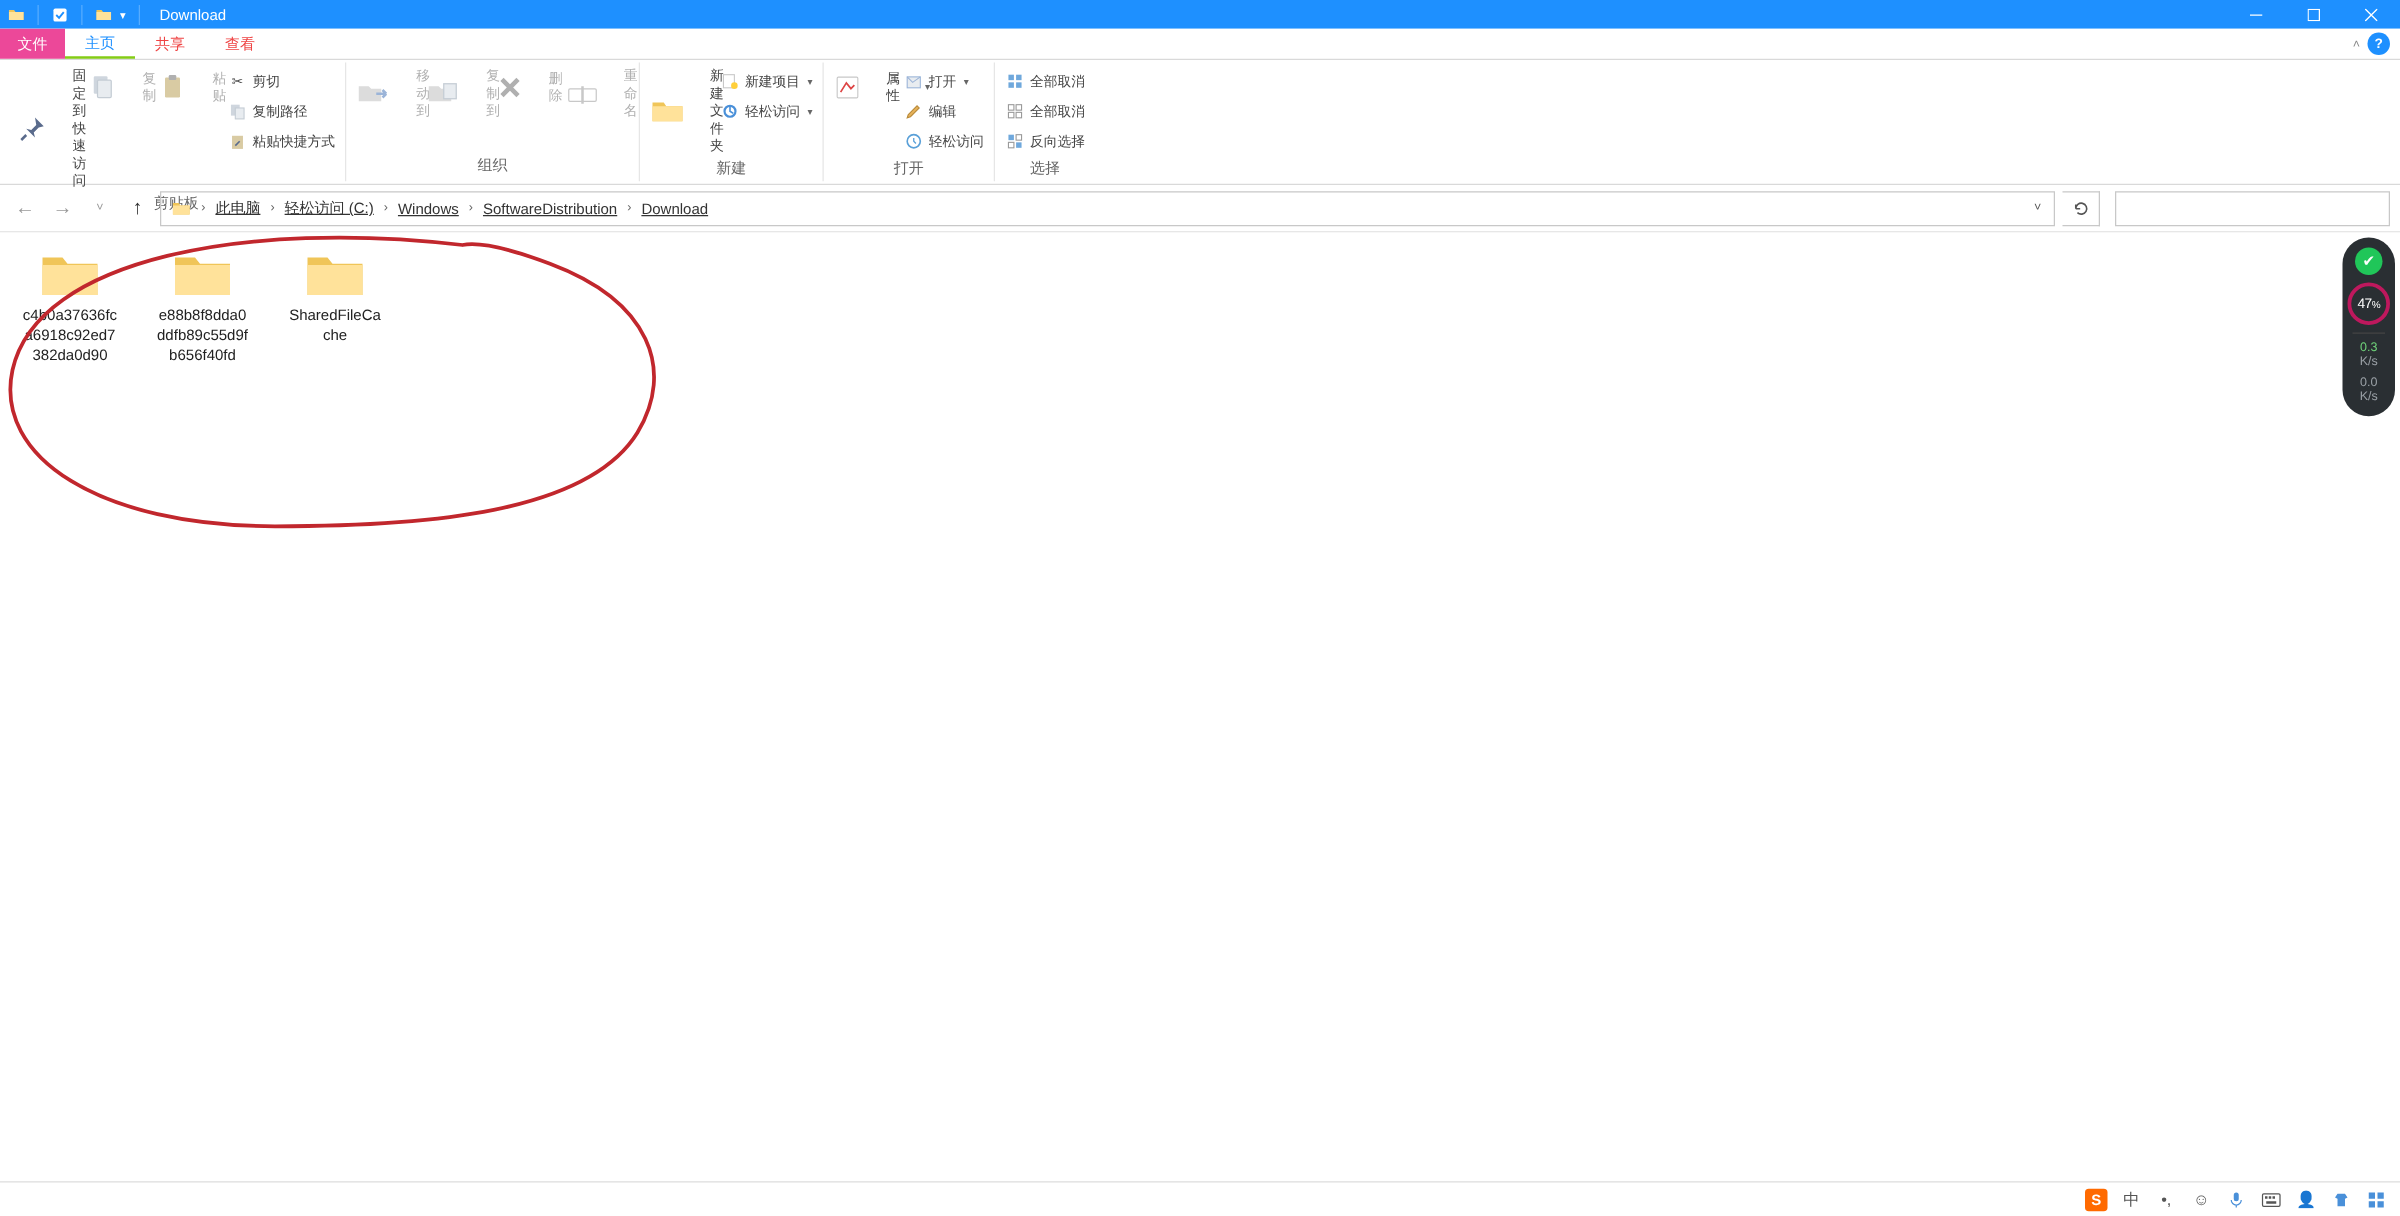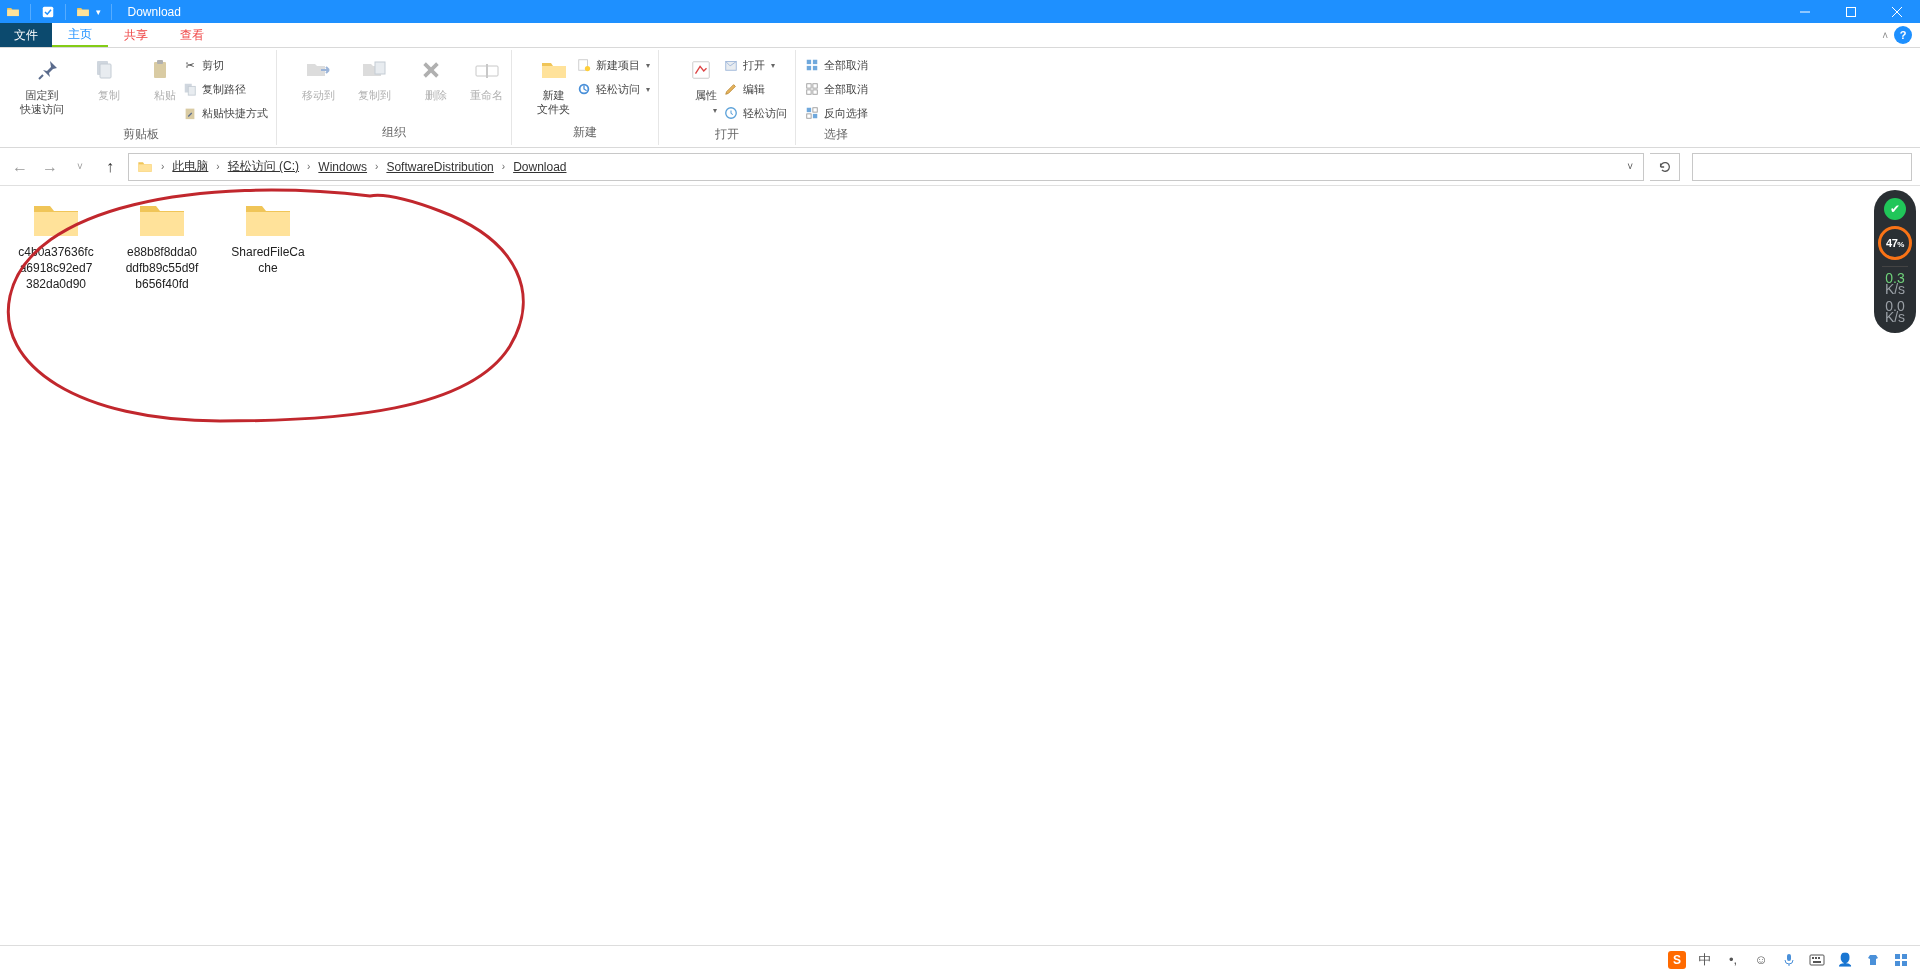--- a/index.html
+++ b/index.html
@@ -9,33 +9,33 @@
   .titlebar { height: 23px; background: #1e90ff; display: flex; align-items: center; color: #fff; font-size: 12px; }
   .titlebar .qat { display:flex; align-items:center; gap:6px; padding:0 6px; }
   .titlebar .qat .folder-icon, .titlebar .qat .sel-icon { width:14px; height:14px; display:flex; align-items:center; justify-content:center; }
   .titlebar .divider { width:1px; height:16px; background: rgba(255,255,255,.25); margin:0 4px; }
   .titlebar .title { padding-left:6px; }
   .titlebar .win-controls { margin-left:auto; display:flex; }
   .titlebar .win-btn { width:46px; height:23px; display:flex; align-items:center; justify-content:center; color:#fff; }
 
   
   .tabrow { height:25px; display:flex; align-items:stretch; border-bottom:1px solid #d9d9d9; background:#fff; }
-  .tabrow .file-tab { background:#0c4a6e; color:#fff; padding:0 14px; display:flex; align-items:center; font-size:12px; }
+  .tabrow .file-tab { background:#ec4899; color:#fff; padding:0 14px; display:flex; align-items:center; font-size:12px; }
   .tabrow .tab { padding:0 16px; display:flex; align-items:center; font-size:12px; color:#ef4444; }
   .tabrow .tab.active { border-bottom:2px solid #84cc16; color:#1e90ff; }
   .tabrow .right-ctl { margin-left:auto; display:flex; align-items:center; gap:6px; padding-right:8px; color:#888; }
   .tabrow .help-icon { width:18px; height:18px; border-radius:50%; background:#1e90ff; color:#fff; display:flex; align-items:center; justify-content:center; font-size:11px; font-weight:bold; }
 
   
   .ribbon { height:100px; border-bottom:1px solid #d9d9d9; background:#fff; display:flex; padding:2px 6px 2px 6px; }
   .rgroup { display:flex; flex-direction:column; border-right:1px solid #e6e6e6; padding:2px 8px 0 8px; }
   .rgroup:last-child { border-right:none; }
   .rgroup .row { display:flex; align-items:flex-start; gap:6px; flex:1; }
   .rgroup .glabel { text-align:center; font-size:12px; color:#666; padding:2px 0 4px 0; }
-  .big-btn { display:flex; flex-direction:column; align-items:flex-end; justify-content:flex-start; width:50px; padding-top:2px; gap:2px; font-size:11px; color:#444; text-align:center; line-height:14px; }
+  .big-btn { display:flex; flex-direction:row; align-items:center; justify-content:flex-start; width:50px; padding-top:2px; gap:20px; font-size:11px; color:#444; text-align:center; line-height:14px; }
   .big-btn.disabled { color:#b0b0b0; }
   .big-btn .ico { width:32px; height:32px; display:flex; align-items:center; justify-content:center; }
   .small-col { display:flex; flex-direction:column; gap:2px; padding-top:2px; }
   .small-row { display:flex; align-items:center; gap:4px; font-size:11px; color:#444; white-space:nowrap; height:22px; }
   .small-row .ico { width:16px; height:16px; display:flex; align-items:center; justify-content:center; }
   .small-row .drop { font-size:8px; color:#666; margin-left:2px; }
 
   
   .navbar { height:38px; display:flex; align-items:center; gap:6px; padding:4px 8px; border-bottom:1px solid #e0e0e0; }
   .nav-arrow { width:24px; height:24px; display:flex; align-items:center; justify-content:center; color:#999; }
@@ -52,22 +52,22 @@
   .folders { display:flex; gap:30px; padding:14px 18px; align-items:flex-start; }
   .folder-item { width:76px; display:flex; flex-direction:column; align-items:center; font-size:12px; color:#222; text-align:center; word-break:break-all; line-height:16px; }
   .folder-item .ficon { width:48px; height:40px; margin-bottom:4px; }
 
   
   .annotation { position:absolute; left:0; top:0; pointer-events:none; }
 
   
   .float-widget { position:absolute; right:4px; top:190px; width:42px; background:#2a2f33; border-radius:22px; padding:8px 4px 10px 4px; display:flex; flex-direction:column; align-items:center; gap:6px; color:#fff; font-size:10px; }
   .float-widget .shield { width:22px; height:22px; border-radius:50%; background:#20c659; display:flex; align-items:center; justify-content:center; color:#fff; font-size:12px; }
-  .float-widget .ring { width:34px; height:34px; border-radius:50%; border:3px solid #f97316; display:flex; align-items:center; justify-content:center; font-size:11px; font-weight:bold; letter-spacing:-.5px;}
-  .float-widget .net { display:flex; flex-direction:column; align-items:center; line-height:11px; font-size:14px; }
+  .float-widget .ring { width:34px; height:34px; border-radius:50%; border:3px solid #be185d; display:flex; align-items:center; justify-content:center; font-size:11px; font-weight:normal; letter-spacing:-.5px;}
+  .float-widget .net { display:flex; flex-direction:column; align-items:center; line-height:11px; font-size:10px; }
   .float-widget .sep { width:26px; height:1px; background:#444; }
 
   
   .imebar { position:absolute; left:0; right:0; bottom:0; height:28px; background:#fff; border-top:1px solid #ddd; display:flex; align-items:center; justify-content:flex-end; gap:10px; padding:0 10px; }
   .ime-icon { width:18px; height:18px; display:flex; align-items:center; justify-content:center; font-size:13px; color:#555; }
   .ime-sq { width:18px; height:18px; border-radius:3px; background:#ff6a00; color:#fff; font-weight:bold; display:flex; align-items:center; justify-content:center; font-size:12px; }
 
   
   .svg-folder path.back { fill:#f0c558; }
   .svg-folder path.front { fill:#ffe29a; }

